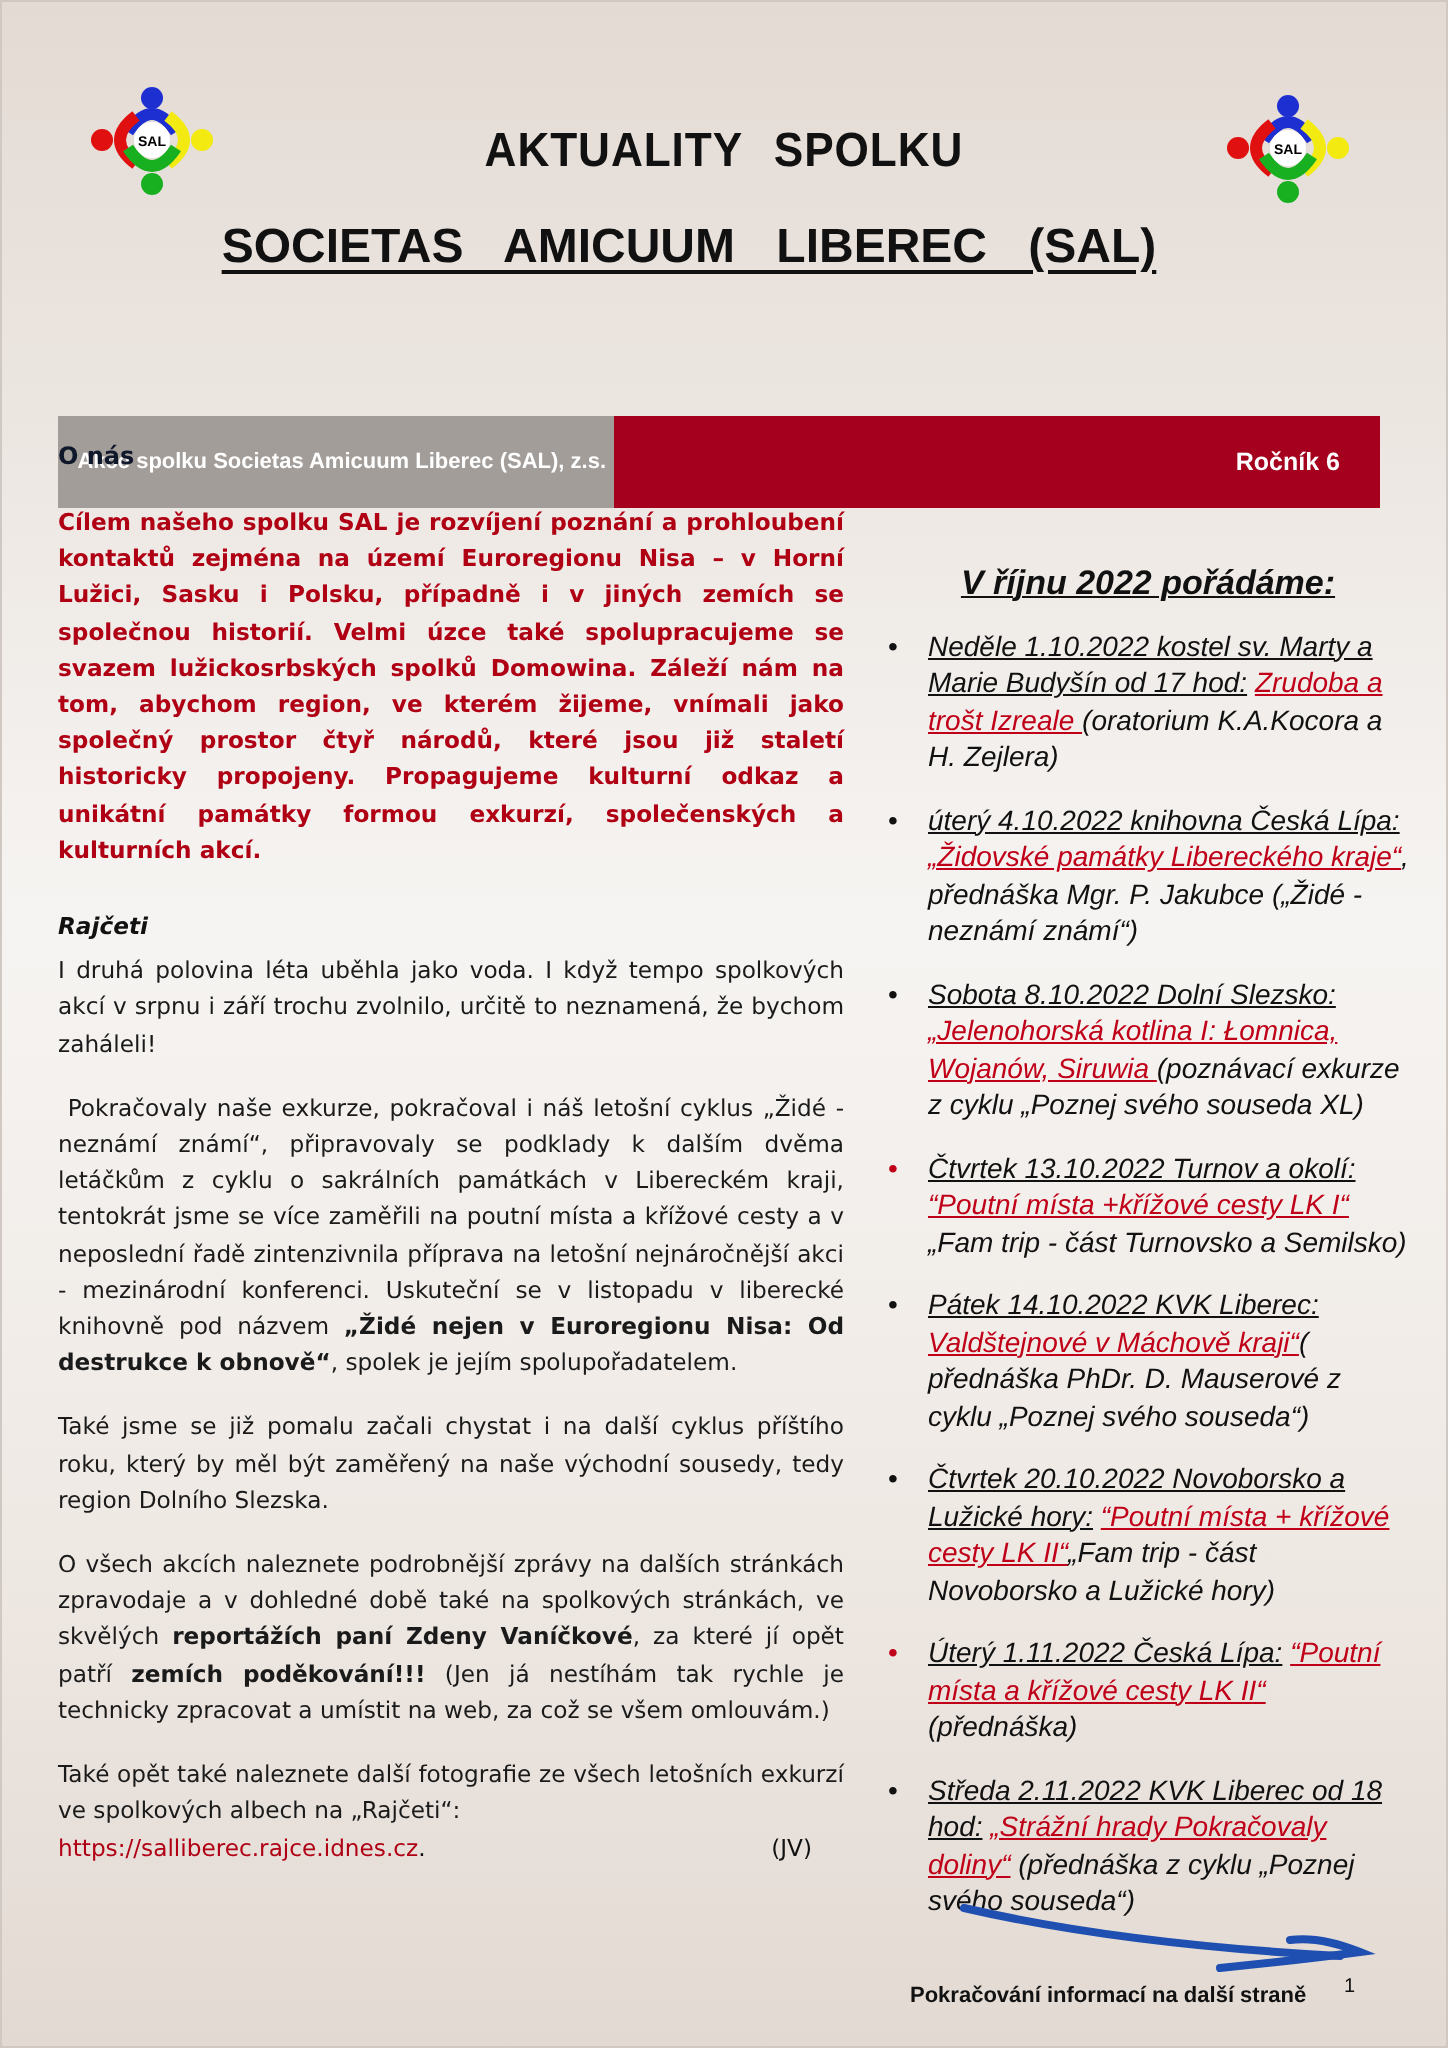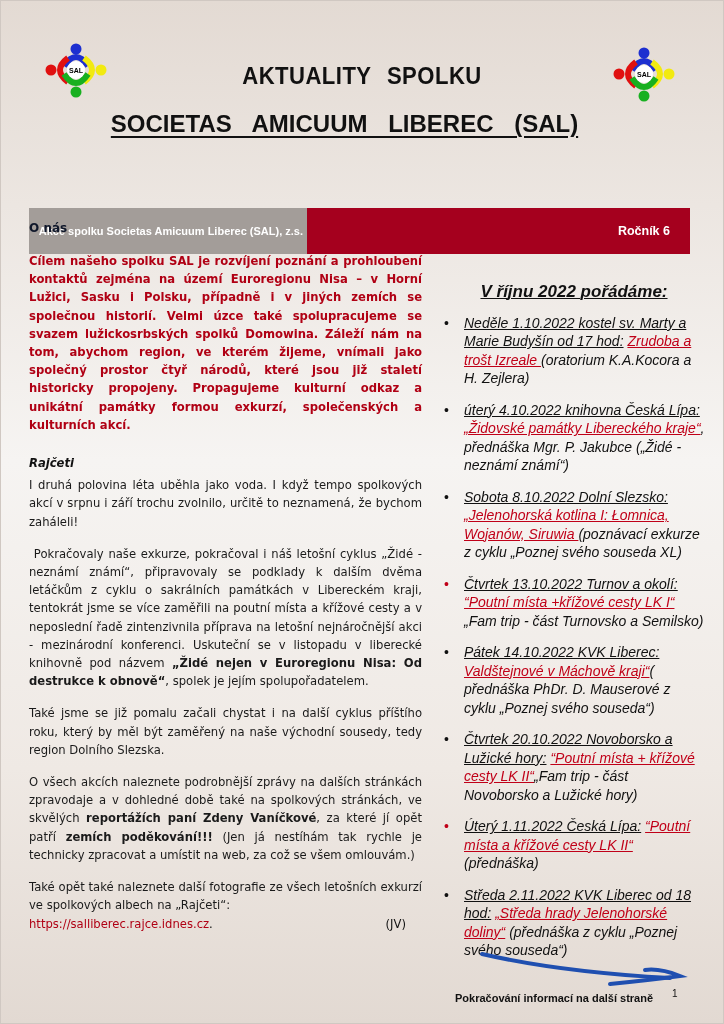--- a/index.html
+++ b/index.html
@@ -116,21 +116,21 @@
 <div class="right-col">
   <div class="right-head">V říjnu 2022 pořádáme:</div>
   <ul class="events">
     <li class="event"><span class="bullet">•</span><span class="ev-head">Neděle 1.10.2022 kostel sv. Marty a Marie Budyšín od 17 hod:</span> <span class="ev-title">Zrudoba a trošt Izreale </span><span class="ev-desc">(oratorium K.A.Kocora a H. Zejlera)</span></li>
     <li class="event"><span class="bullet">•</span><span class="ev-head">úterý 4.10.2022 knihovna Česká Lípa:</span> <span class="ev-title">„Židovské památky Libereckého kraje“</span><span class="ev-desc">, přednáška Mgr. P. Jakubce („Židé - neznámí známí“)</span></li>
     <li class="event"><span class="bullet">•</span><span class="ev-head">Sobota 8.10.2022 Dolní Slezsko:</span> <span class="ev-title">„Jelenohorská kotlina I: Łomnica, Wojanów, Siruwia </span><span class="ev-desc">(poznávací exkurze z cyklu „Poznej svého souseda XL)</span></li>
     <li class="event"><span class="bullet red">•</span><span class="ev-head">Čtvrtek 13.10.2022 Turnov a okolí:</span> <span class="ev-title">“Poutní místa +křížové cesty LK I“</span><span class="ev-desc"> „Fam trip - část Turnovsko a Semilsko)</span></li>
     <li class="event"><span class="bullet">•</span><span class="ev-head">Pátek 14.10.2022 KVK Liberec:</span> <span class="ev-title">Valdštejnové v Máchově kraji“</span><span class="ev-desc">( přednáška PhDr. D. Mauserové z cyklu „Poznej svého souseda“)</span></li>
     <li class="event"><span class="bullet">•</span><span class="ev-head">Čtvrtek 20.10.2022 Novoborsko a Lužické hory:</span> <span class="ev-title">“Poutní místa + křížové cesty LK II“</span><span class="ev-desc">„Fam trip - část Novoborsko a Lužické hory)</span></li>
     <li class="event"><span class="bullet red">•</span><span class="ev-head">Úterý 1.11.2022 Česká Lípa:</span> <span class="ev-title">“Poutní místa a křížové cesty LK II“</span><span class="ev-desc"> (přednáška)</span></li>
-    <li class="event"><span class="bullet">•</span><span class="ev-head">Středa 2.11.2022 KVK Liberec od 18 hod:</span> <span class="ev-title">„Středa hrady Jelenohorské doliny“</span><span class="ev-desc"> (přednáška z cyklu „Poznej svého souseda“)</span></li>
+    <li class="event"><span class="bullet">•</span><span class="ev-head">Středa 2.11.2022 KVK Liberec od 18 hod:</span> <span class="ev-title">„Strážní hrady Pokračovaly doliny“</span><span class="ev-desc"> (přednáška z cyklu „Poznej svého souseda“)</span></li>
   </ul>
 </div>
 
 <svg class="arrow" viewBox="0 0 220 40">
   <path d="M12 4 Q90 22 200 28" stroke="#1f4fb0" stroke-width="4" fill="none" stroke-linecap="round"></path>
   <path d="M140 34 Q180 30 210 26 Q190 18 175 20" stroke="#1f4fb0" stroke-width="4" fill="none" stroke-linecap="round"></path>
 </svg>
 <div class="footer-note">Pokračování informací na další straně</div>
 <div class="page-num">1</div>
 

